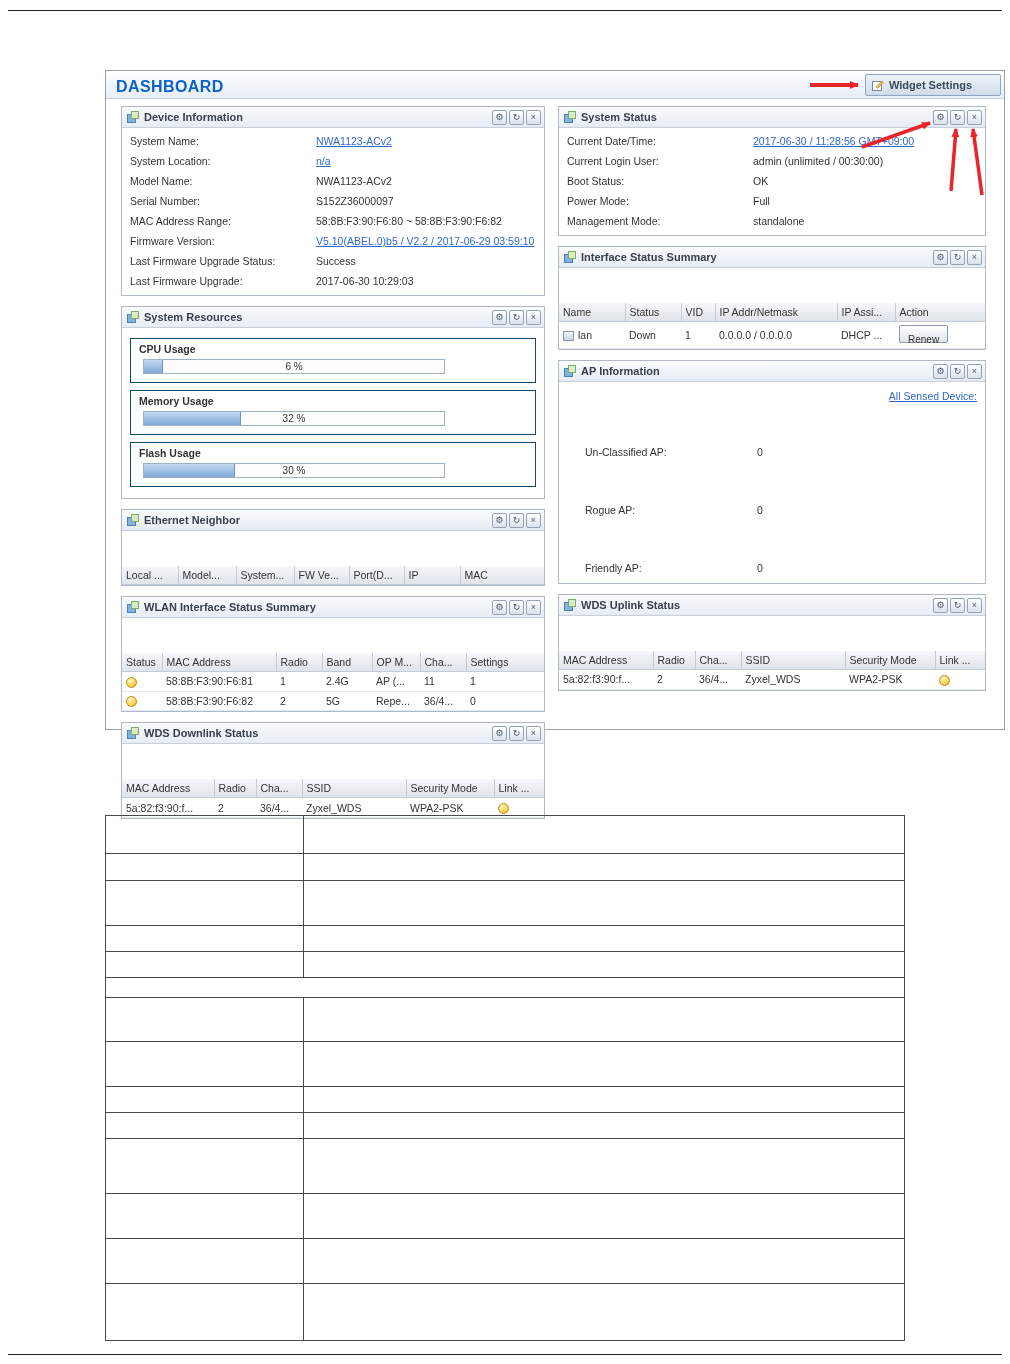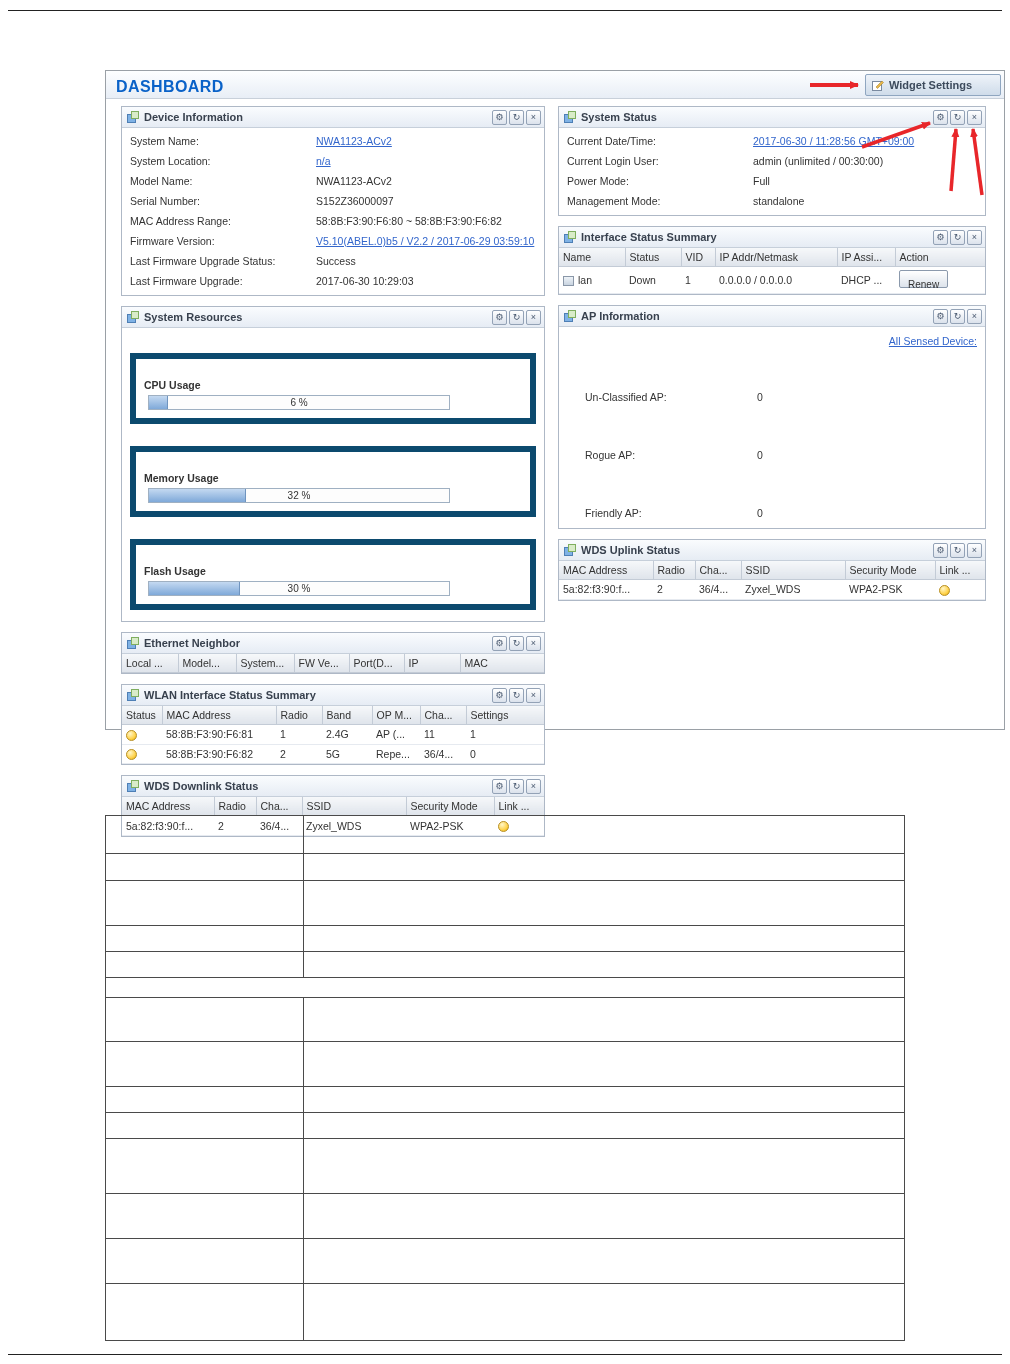--- a/index.html
+++ b/index.html
@@ -55,28 +55,28 @@
     font-size:9px;line-height:12px;text-align:center;color:#4a5a70;cursor:pointer;
   }
 
   .w-body{padding:3px 0 4px;}
   .info-row{display:flex;padding:2px 8px;font-size:10.5px;line-height:16px;}
   .info-label{width:186px;flex:none;color:#333;}
   .info-value{flex:1;color:#333;}
   .link{color:#3366cc;text-decoration:underline;cursor:pointer;}
 
   
-  .res-box{border:6px solid #0c4a6e;margin:22px 8px 7px;padding:20px 8px 8px;}
+  .res-box{border:1px solid #0c4a6e;margin:7px 8px 7px;padding:4px 8px 8px;}
   .res-label{font-size:10.5px;font-weight:bold;margin-bottom:4px;color:#333;}
   .bar{position:relative;height:13px;width:300px;margin-left:4px;border:1px solid #9fb0c2;background:#fdfdfd;}
   .bar-fill{position:absolute;left:0;top:0;bottom:0;background:linear-gradient(#c4d9f1,#7fa9d9);border-right:1px solid #6f94bf;}
   .bar-text{position:absolute;left:0;top:0;width:100%;text-align:center;font-size:10px;line-height:13px;color:#333;}
 
   
-  .wtable{width:100%;border-collapse:collapse;table-layout:fixed;font-size:10.5px;color:#333;}
+  .wtable{width:100%;border-collapse:collapse;table-layout:fixed;font-size:10.5px;color:#333;margin-top:35px;}
   .wtable th{
     background:linear-gradient(#f6f8fa,#dfe4eb);border:1px solid #c3cbd6;border-top:none;
     font-weight:normal;text-align:left;padding:3px 4px;overflow:hidden;white-space:nowrap;
   }
   .wtable th:first-child{border-left:none;}
   .wtable th:last-child{border-right:none;}
   .wtable td{padding:3px 4px;border-bottom:1px solid #e6eaf0;overflow:hidden;white-space:nowrap;}
   .bulb{
     display:inline-block;width:9px;height:9px;border-radius:50%;
     background:radial-gradient(circle at 35% 30%,#fff6c9,#ffd34d 60%,#e0a800);
@@ -351,20 +351,24 @@
         <div class="w-body">
           <div class="info-row">
             <span class="info-label">Current Date/Time:</span>
             <span class="info-value link">2017-06-30 / 11:28:56 GMT+09:00</span>
           </div>
           <div class="info-row">
             <span class="info-label">Current Login User:</span>
             <span class="info-value">admin (unlimited / 00:30:00)</span>
           </div>
           <div class="info-row">
+            <span class="info-label">Boot Status:</span>
+            <span class="info-value">OK</span>
+          </div>
+          <div class="info-row">
             <span class="info-label">Power Mode:</span>
             <span class="info-value">Full</span>
           </div>
           <div class="info-row">
             <span class="info-label">Management Mode:</span>
             <span class="info-value">standalone</span>
           </div>
         </div>
       </div>
 

